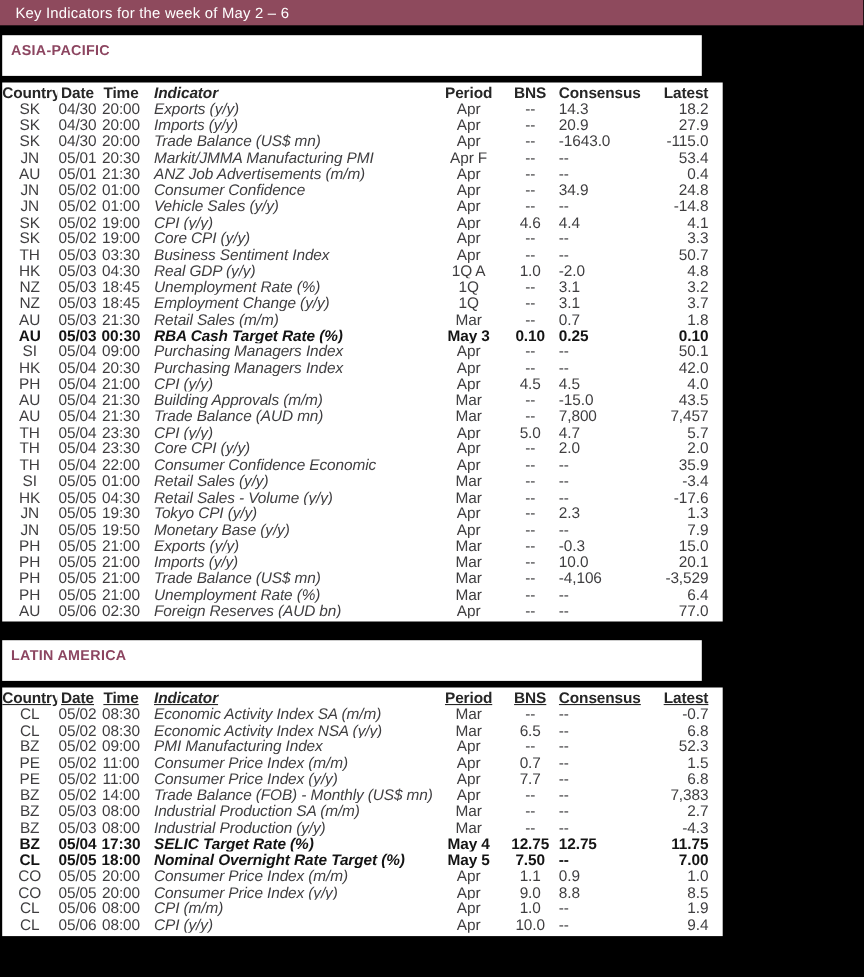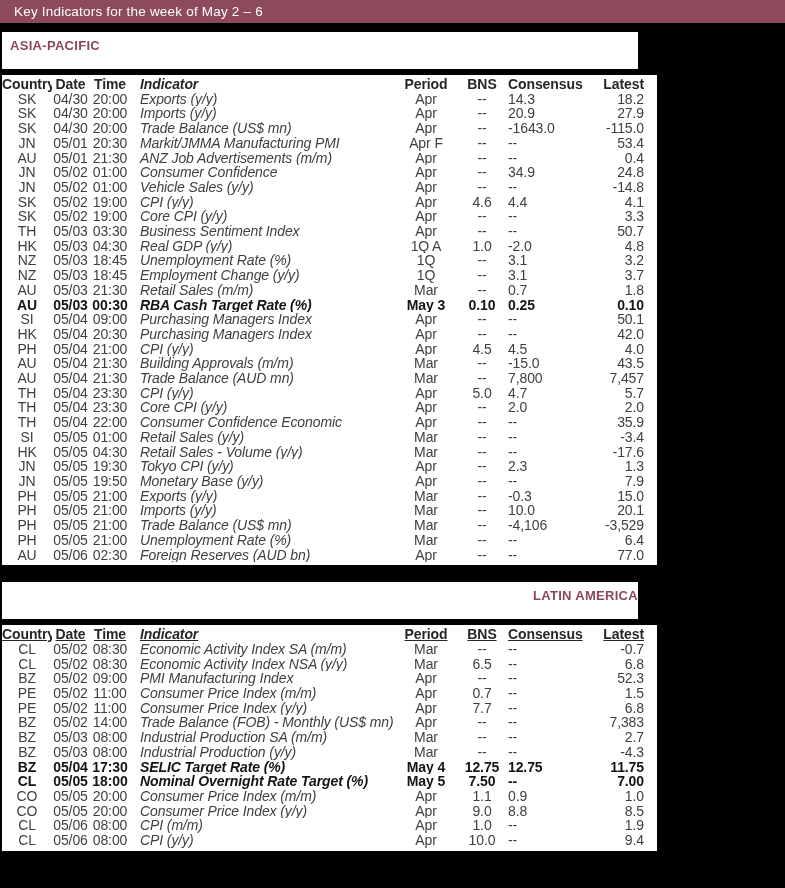--- a/index.html
+++ b/index.html
@@ -25,21 +25,21 @@
     margin:9px 0 0 2px;
     background:#fff;
     color:var(--section,#8c4560);
     font-weight:bold;
     font-size:13px;
     height:37px;
     line-height:28px;
     padding-left:8px;
     letter-spacing:.3px;
   }
-  .section-label.second{margin-top:17px;text-align:right;}
+  .section-label.second{margin-top:17px;}
   .table-box{
     box-sizing:border-box;
     width:655px;
     margin:6px 0 0 2px;
     background:#fff;
     padding:2px 0 3px 0;
   }
   table{
     border-collapse:collapse;
     width:100%;

